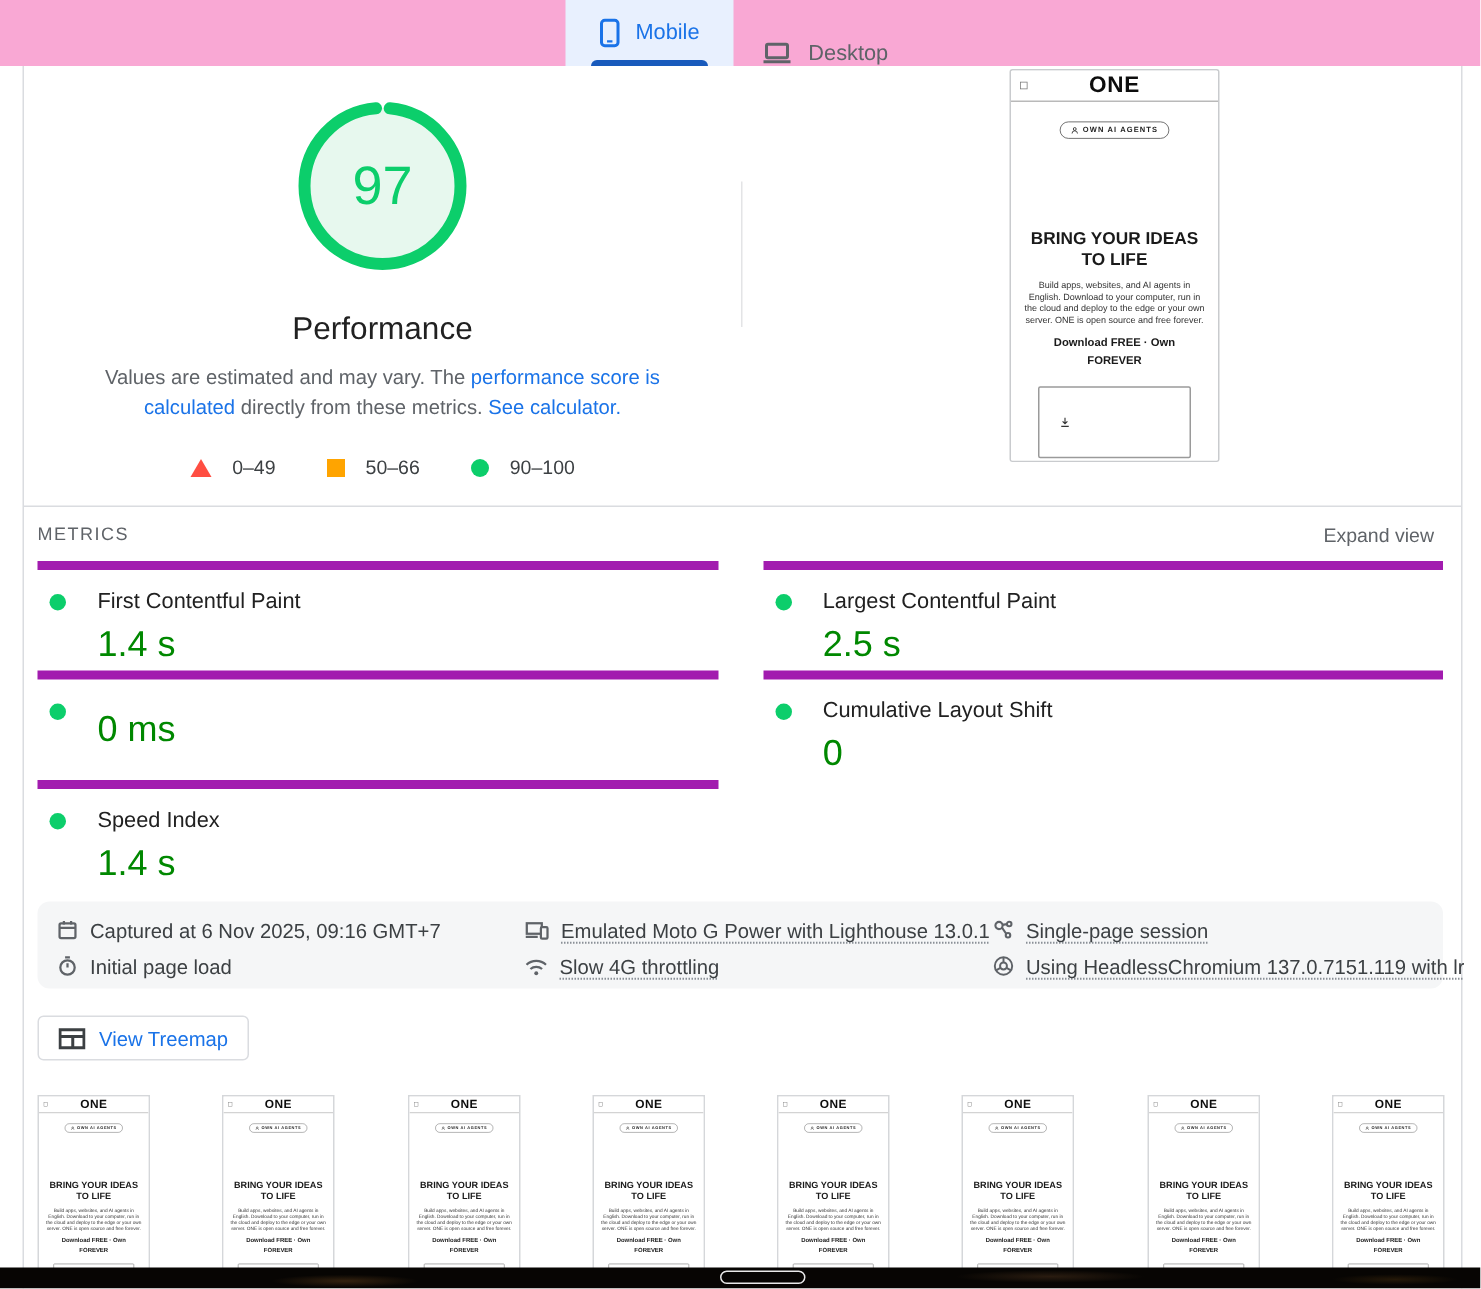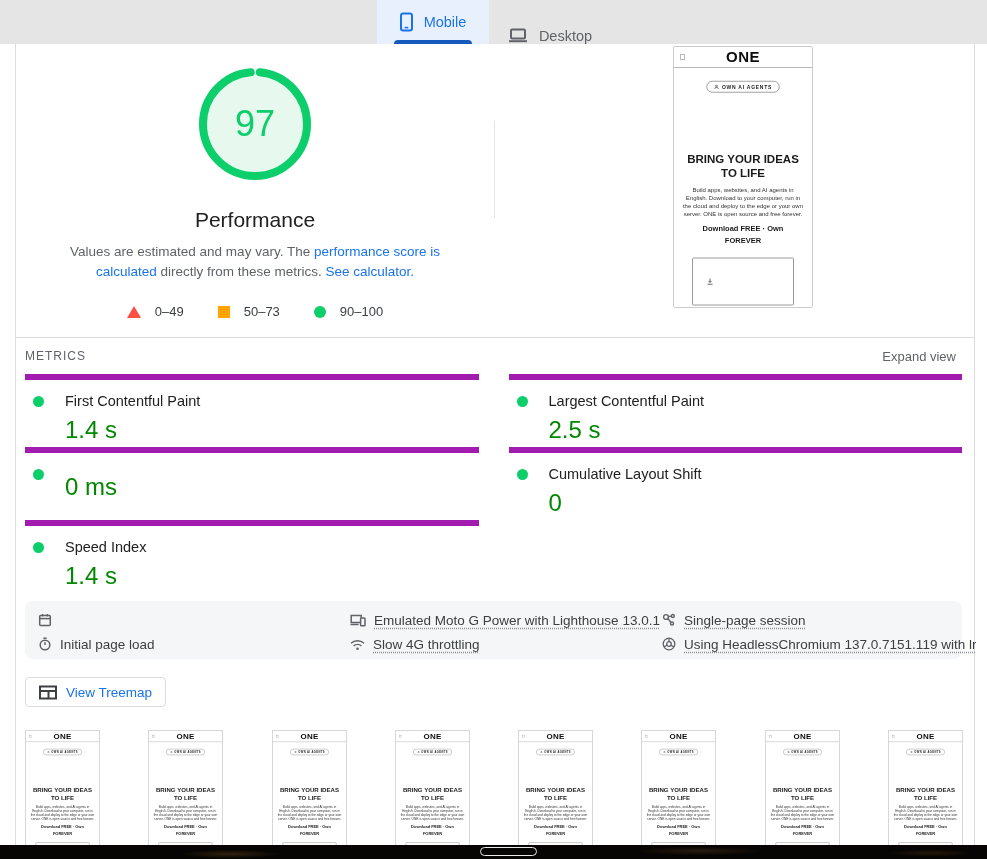--- a/index.html
+++ b/index.html
@@ -6,21 +6,21 @@
     --blue:#1a73e8; --tab-blue:#185abc; --green:#0cce6b; --value-green:#008800;
     --orange:#ffa400; --red:#ff4e42; --gray:#5f6368; --dark:#202124; --border:#dadce0;
   }
   *{box-sizing:border-box;margin:0;padding:0;}
   html,body{width:987px;height:859px;}
   body{
     font-family:"Liberation Sans","DejaVu Sans",sans-serif;
     background:#fff;color:var(--dark);overflow:hidden;position:relative;
   }
   
-  .tabbar{position:absolute;top:0;left:0;width:100%;height:44px;display:flex;justify-content:center;background:#e5e5e5;}
+  .tabbar{position:absolute;top:0;left:0;width:100%;height:44px;display:flex;justify-content:center;background:#f9a8d4;}
   .tab{height:44px;display:flex;align-items:center;justify-content:center;gap:10px;
        font-size:14.5px;font-weight:500;cursor:pointer;position:relative;}
   .tab-mobile{width:112px;background:#e8f0fe;color:var(--blue);}
   .tab-desktop{width:122px;color:var(--gray);align-items:flex-end;}
   .tab-indicator{position:absolute;bottom:0;left:17px;right:17px;height:4px;background:var(--tab-blue);border-radius:4px 4px 0 0;}
   .tab svg{flex:none;}
   
   .card{position:absolute;top:44px;left:15px;width:960px;height:815px;
         border-left:1px solid var(--border);border-right:1px solid var(--border);background:#fff;}
   
@@ -126,21 +126,21 @@
       </div>
       <h2 class="gauge-title">Performance</h2>
       <p class="disclaimer"><span>Values are estimated and may vary. The </span><a>performance score is calculated</a><span> directly from these metrics. </span><a>See calculator.</a></p>
       <div class="legend">
         <div class="legend-item">
           <span class="shape-tri"></span>
           <span>0–49</span>
         </div>
         <div class="legend-item">
           <span class="shape-sq"></span>
-          <span>50–73</span>
+          <span>50–66</span>
         </div>
         <div class="legend-item">
           <span class="shape-ci"></span>
           <span>90–100</span>
         </div>
       </div>
     </div>
     <div class="v-divider"></div>
     <div class="device-preview">
   <div class="preview-page">
@@ -203,20 +203,21 @@
 
     <div class="runtime-bar">
       <div class="rt-col">
         <div class="rt-item">
           <svg width="14" height="14" viewBox="0 0 14 14" fill="none" stroke-width="1.5">
             <rect x="1.7" y="2.6" width="10.6" height="9.8" rx="1"></rect>
               <line x1="1.7" y1="5.6" x2="12.3" y2="5.6"></line>
             <line x1="4.6" y1="1" x2="4.6" y2="3.4"></line>
               <line x1="9.4" y1="1" x2="9.4" y2="3.4"></line>
           </svg>
+          <span>Captured at 6 Nov 2025, 09:16 GMT+7</span>
         </div>
         <div class="rt-item">
           <svg width="14" height="14" viewBox="0 0 14 14" fill="none" stroke-width="1.5">
             <circle cx="7" cy="8" r="4.8"></circle>
               <line x1="5.4" y1="1.2" x2="8.6" y2="1.2"></line>
               <line x1="7" y1="8" x2="7" y2="5.2"></line>
           </svg>
           <span>Initial page load</span>
         </div>
       </div>

